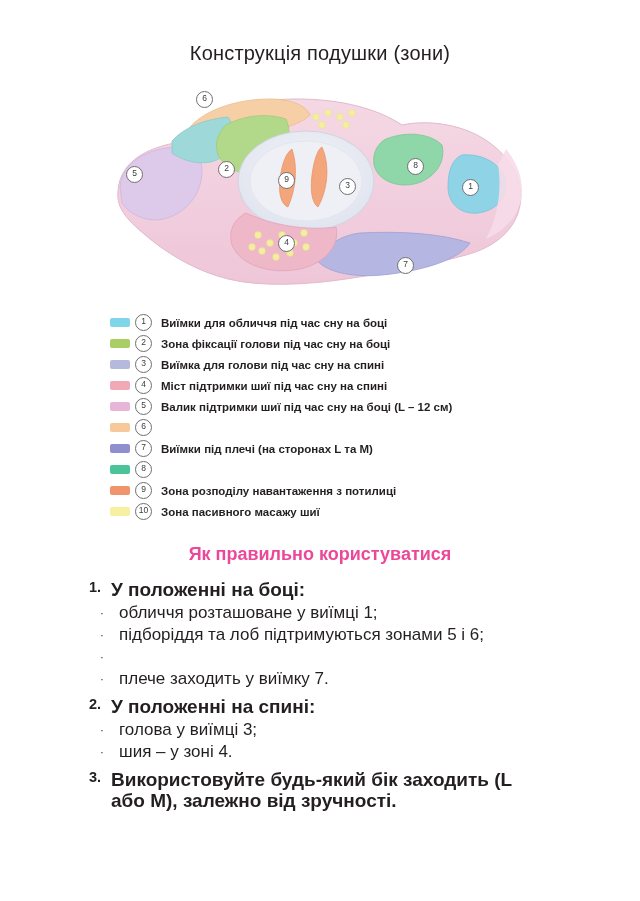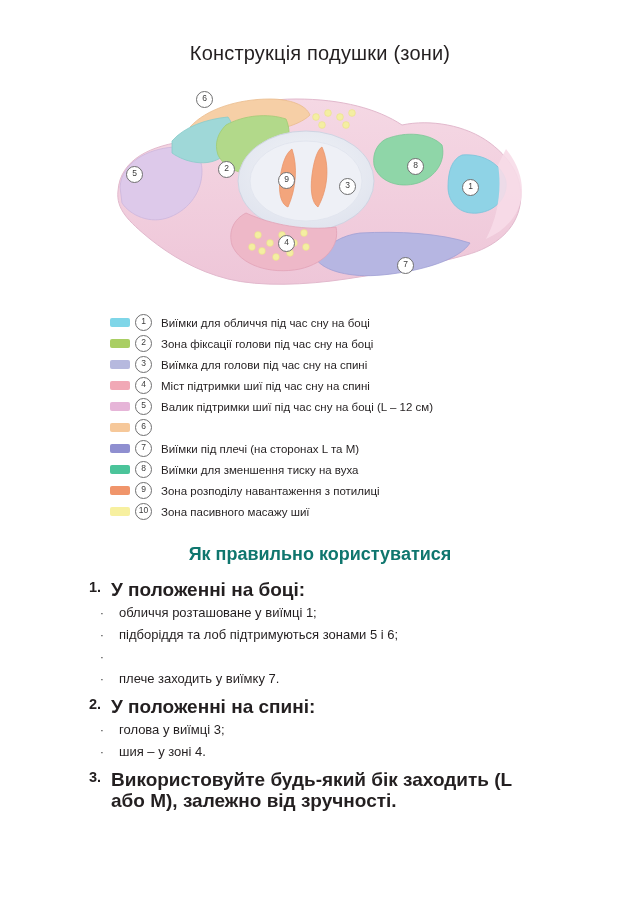--- a/index.html
+++ b/index.html
@@ -84,28 +84,29 @@
     line-height: 13px;
     text-align: center;
     margin-left: 5px;
     flex: 0 0 auto;
   }
   .legend-label {
     margin-left: 9px;
     font-size: 11.5px;
     color: #231f20;
     white-space: nowrap;
+    font-weight: bold;
   }
 
   
   .usage-title {
     text-align: center;
     font-size: 18px;
     font-weight: bold;
-    color: #0f766e;
+    color: #ec4899;
     margin-top: 22px;
   }
   .usage {
     width: 470px;
     margin: 14px auto 0 auto;
   }
   .usage-item {
     display: flex;
     align-items: flex-start;
     margin-bottom: 2px;
@@ -133,21 +134,21 @@
     line-height: 22px;
   }
   .bullet {
     width: 34px;
     flex: 0 0 auto;
     text-align: center;
     font-size: 13px;
     color: #4a4a4a;
   }
   .sub-text {
-    font-size: 13px;
+    font-size: 17px;
     color: #231f20;
   }
 </style>
 </head>
 <body>
 
 <div class="page">
 
   <div class="title">Конструкція подушки (зони)</div>
 
@@ -274,21 +275,20 @@
 
     <div class="legend-row">
       <span class="swatch" style="background:#8f8fd0"></span>
       <span class="legend-num">7</span>
       <span class="legend-label">Виїмки під плечі (на сторонах L та M)</span>
     </div>
 
     <div class="legend-row">
       <span class="swatch" style="background:#4bc49a"></span>
       <span class="legend-num">8</span>
-      <span class="legend-label">Виїмки для зменшення тиску на вуха</span>
     </div>
 
     <div class="legend-row">
       <span class="swatch" style="background:#f0956b"></span>
       <span class="legend-num">9</span>
       <span class="legend-label">Зона розподілу навантаження з потилиці</span>
     </div>
 
     <div class="legend-row">
       <span class="swatch" style="background:#f7f0a0"></span>

